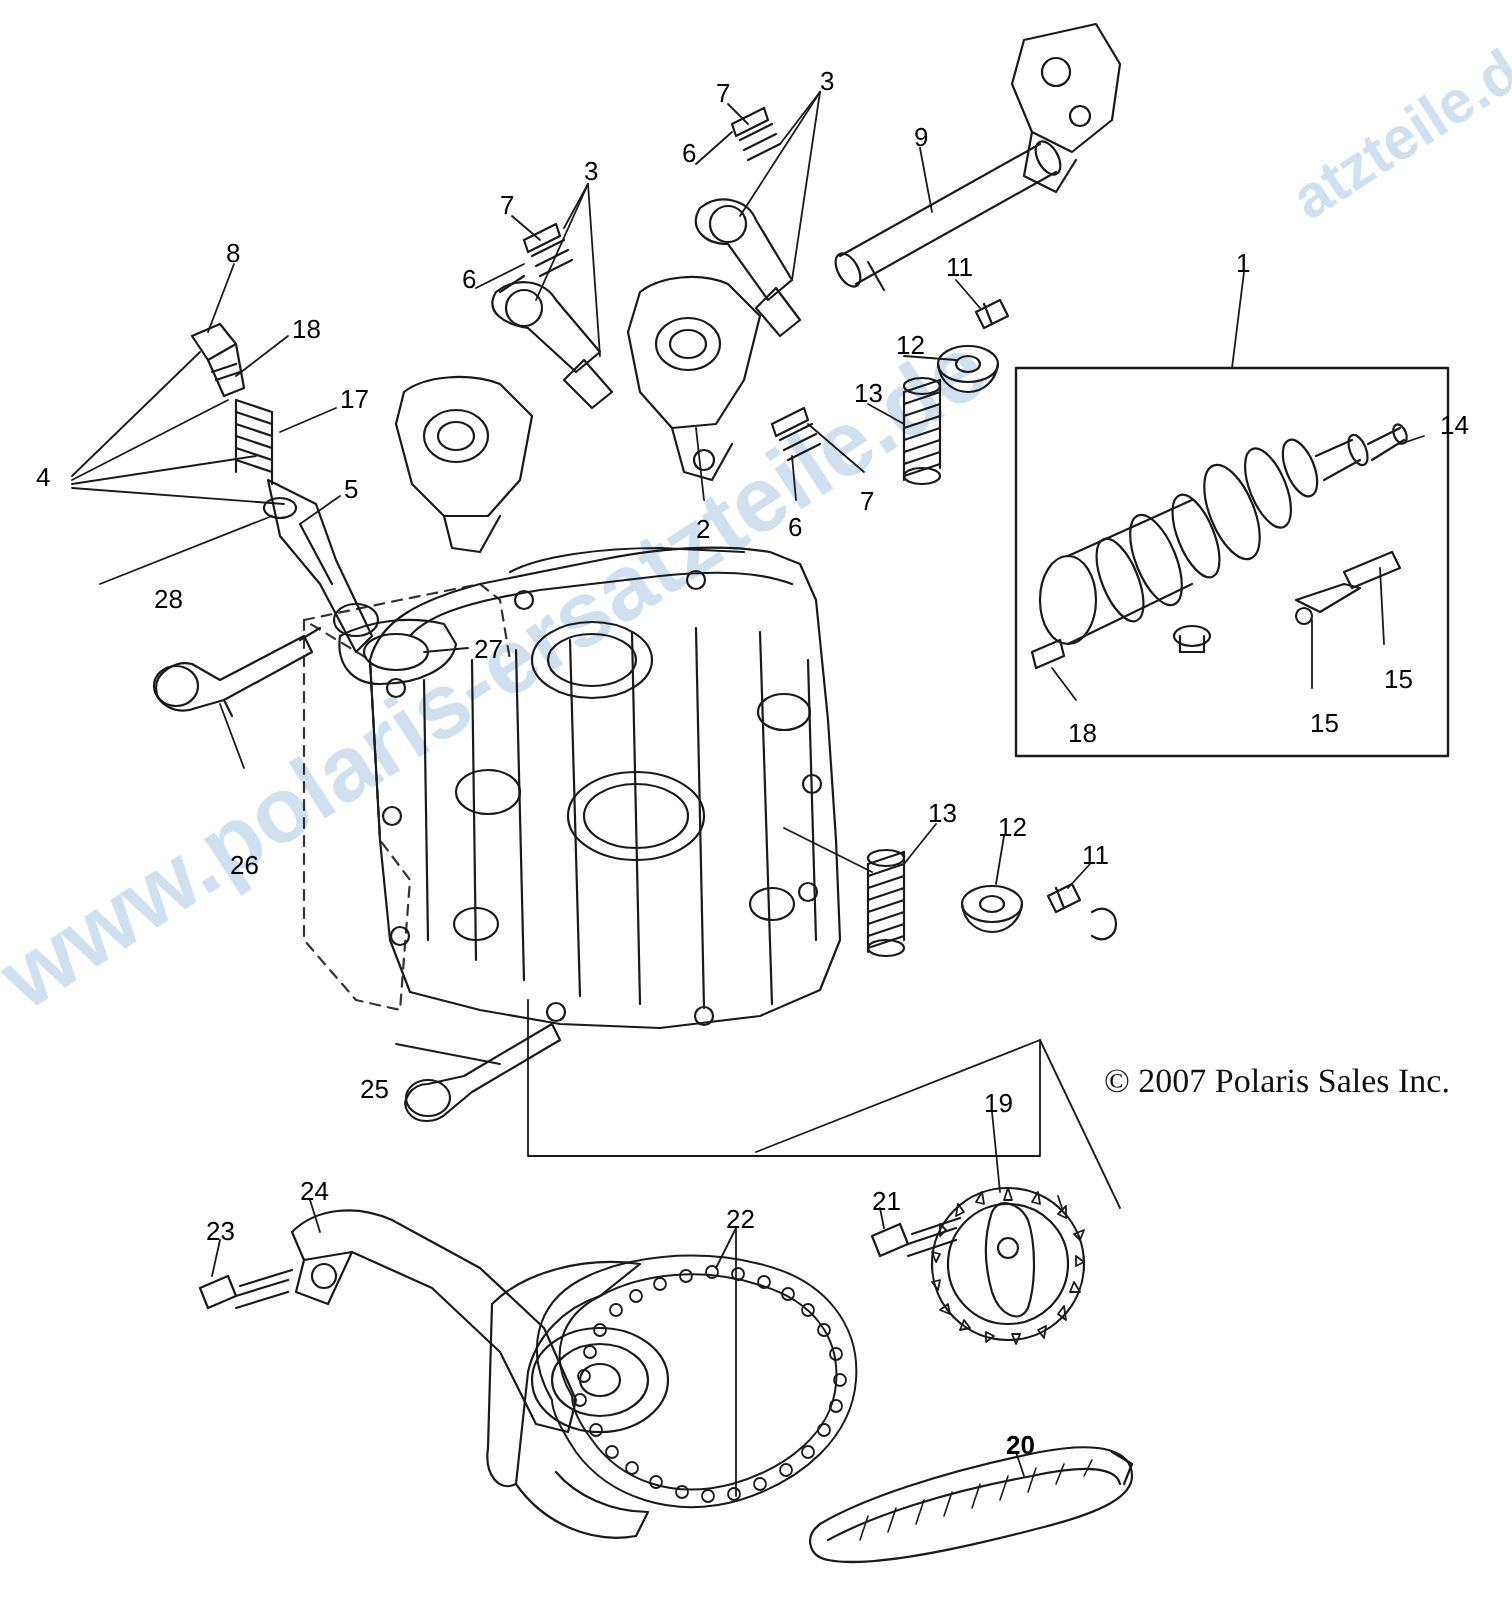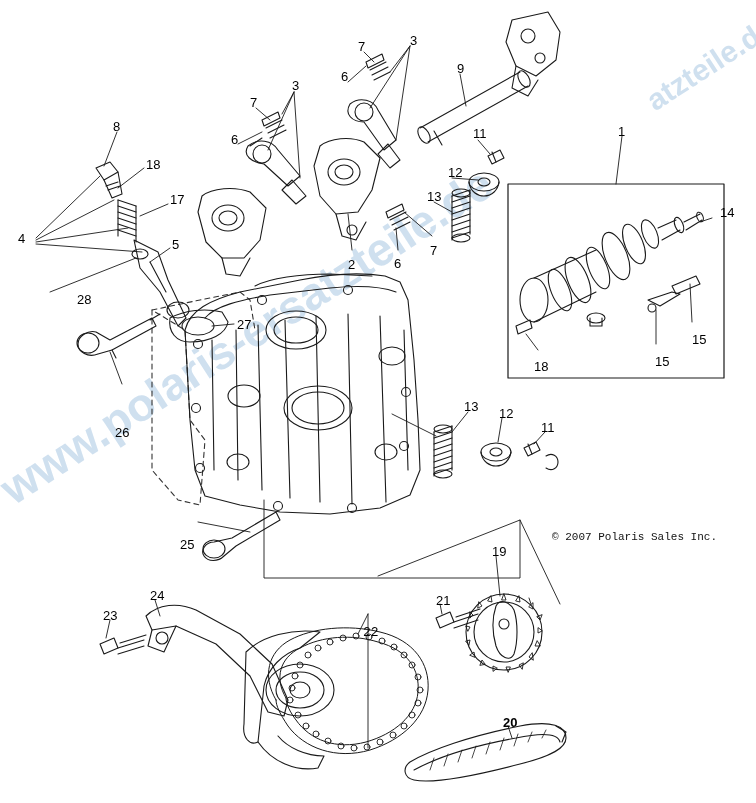--- a/index.html
+++ b/index.html
@@ -53,23 +53,23 @@
     color: #000000;
     font-family: "Liberation Sans", sans-serif;
     line-height: 13px;
     white-space: nowrap;
   }
   
   .copy {
     position: absolute;
     left: 552px;
     top: 531px;
-    font-size: 11px;
+    font-size: 17px;
     color: #111111;
-    font-family: Liberation Mono, monospace;
+    font-family: Liberation Serif, serif;
     white-space: nowrap;
   }
 </style>
 </head>
 <body>
 
 <div id="page">
 
   <div class="wm wm-main">www.polaris-ersatzteile.de</div>
   <div class="wm wm-tr">atzteile.de</div>
@@ -454,21 +454,21 @@
   <div class="num" style="left:146px;  top:158px;">18</div>
   <div class="num" style="left:170px;  top:193px;">17</div>
   <div class="num" style="left:18px;   top:232px;">4</div>
   <div class="num" style="left:172px;  top:238px;">5</div>
   <div class="num" style="left:33px;   top:293px;margin-left:44px;">28</div>
   <div class="num" style="left:237px;  top:318px;">27</div>
   <div class="num" style="left:115px;  top:390px;margin-top:36px;">26</div>
   <div class="num" style="left:180px;  top:538px;">25</div>
   <div class="num" style="left:103px;  top:609px;">23</div>
   <div class="num" style="left:150px;  top:589px;">24</div>
-  <div class="num" style="left:363px;  top:626px;font-family:Liberation Mono, monospace;">22</div>
+  <div class="num" style="left:363px;  top:603px;">22</div>
   <div class="num" style="left:436px;  top:594px;">21</div>
   <div class="num" style="left:492px;  top:545px;">19</div>
   <div class="num" style="left:503px;  top:716px;font-weight:bold;">20</div>
   <div class="num" style="left:231px; top:133px;">6</div>
   <div class="num" style="left:250px; top:96px;">7</div>
   <div class="num" style="left:292px; top:79px;">3</div>
   <div class="num" style="left:341px; top:70px;">6</div>
   <div class="num" style="left:358px; top:40px;">7</div>
   <div class="num" style="left:410px; top:34px;">3</div>
   <div class="num" style="left:457px; top:62px;">9</div>

